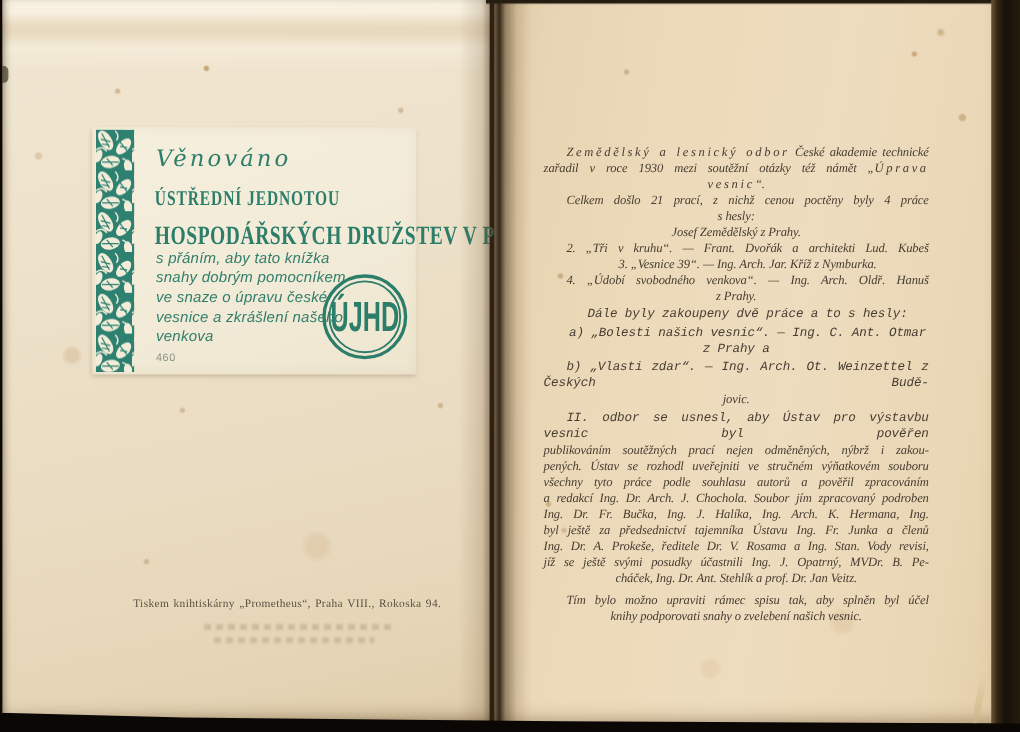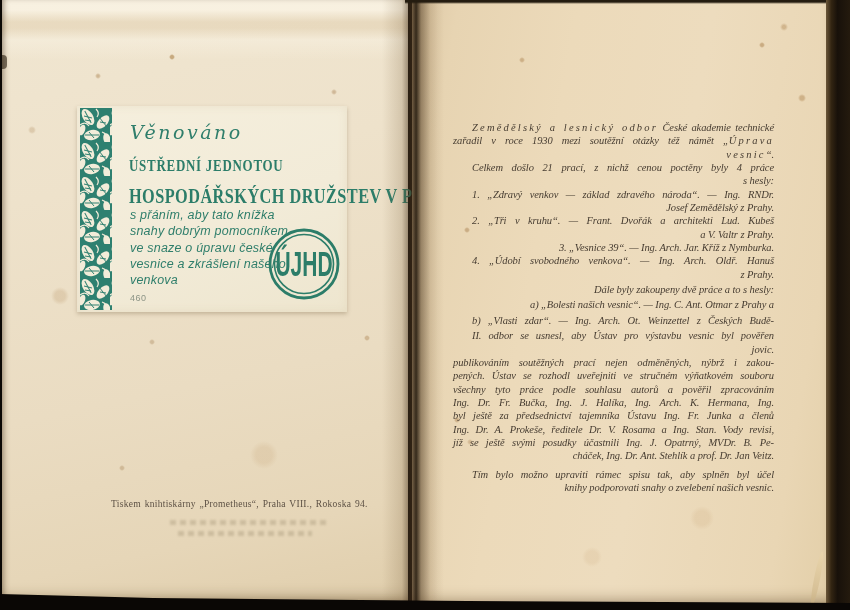--- a/index.html
+++ b/index.html
@@ -69,25 +69,25 @@
       radial-gradient(circle 3px at 372px 25px, rgba(160,115,60,.35) 0 1.6px, transparent 4px),
       radial-gradient(circle 10px at 180px 555px, rgba(190,150,100,.13) 0 6px, transparent 10px),
       linear-gradient(90deg, rgba(140,110,70,.25) 0 6px, transparent 26px),
       linear-gradient(100deg,#ddc8a5 0%,#e7d4b2 9%,#ecdaba 32%,#eddcbe 58%,#e9d6b4 88%,#e3cfa9 100%);
     box-shadow:inset 0 -10px 14px -8px rgba(90,65,35,.5);}
   .top-edge{position:absolute;left:405px;top:0;width:425px;height:4px;
     background:linear-gradient(180deg,#241c10 0 2px, rgba(36,28,16,.5) 3px, transparent 4px);}
 
   .text-block{position:absolute;left:41px;top:119px;width:321px;color:#463c31;
     font:italic 10.5px/13.35px "Liberation Serif",serif;letter-spacing:-.1px;}
-  .tl{text-align:right;}
+  .tl{text-align:center;}
   .tl .sp{letter-spacing:2.2px;}
   .j{text-align:justify;text-align-last:justify;}
   .ind{text-indent:19px;}
-  .g2{margin-top:2px;}
+  .g2{margin-top:2px;font-family:Liberation Mono, monospace;}
   .g5{margin-top:5px;}
 
   
   .right-band{position:absolute;right:0;top:0;width:24px;height:610px;
     background:linear-gradient(90deg,#6b5638 0%,#332512 22%,#18110a 48%,#241a0e 100%);}
   .corner-curl{position:absolute;left:814px;top:551px;width:6px;height:56px;
     background:linear-gradient(180deg, rgba(233,213,172,.9), rgba(200,175,130,.7));
     border-radius:50%;transform:rotate(11deg);}
   .bottom-band{position:absolute;left:0;top:0;width:850px;height:610px;pointer-events:none;
     background:#0a0705;
@@ -159,35 +159,34 @@
     <div class="ghost ghost2"></div>
   </div>
 
   <div class="right-page">
     <div class="text-block">
       <div class="tl ind j"><span class="sp">Zemědělský a lesnický odbor</span><span> České akademie technické</span></div>
       <div class="tl j"><span>zařadil v roce 1930 mezi soutěžní otázky též námět „</span><span class="sp">Úprava</span></div>
       <div class="tl"><span class="sp">vesnic</span><span>“.</span></div>
       <div class="tl ind j">Celkem došlo 21 prací, z nichž cenou poctěny byly 4 práce</div>
       <div class="tl">s hesly:</div>
-      <div class="tl ind j">1. „Zdravý venkov — základ zdravého národa“. — Ing. RNDr.</div>
       <div class="tl">Josef Zemědělský z Prahy.</div>
       <div class="tl ind j">2. „Tři v kruhu“. — Frant. Dvořák a architekti Lud. Kubeš</div>
-      <div class="tl">a V. Valtr z Prahy.</div>
       <div class="tl ind">3. „Vesnice 39“. — Ing. Arch. Jar. Kříž z Nymburka.</div>
       <div class="tl ind j">4. „Údobí svobodného venkova“. — Ing. Arch. Oldř. Hanuš</div>
       <div class="tl">z Prahy.</div>
       <div class="tl ind g2">Dále byly zakoupeny dvě práce a to s hesly:</div>
       <div class="tl ind g2">a) „Bolesti našich vesnic“. — Ing. C. Ant. Otmar z Prahy a</div>
       <div class="tl ind j g2">b) „Vlasti zdar“. — Ing. Arch. Ot. Weinzettel z Českých Budě-</div>
+      <div class="tl">jovic.</div>
       <div class="tl ind j g2">II. odbor se usnesl, aby Ústav pro výstavbu vesnic byl pověřen</div>
-      <div class="tl">jovic.</div>
       <div class="tl j">publikováním soutěžných prací nejen odměněných, nýbrž i zakou-</div>
       <div class="tl j">pených. Ústav se rozhodl uveřejniti ve stručném výňatkovém souboru</div>
       <div class="tl j">všechny tyto práce podle souhlasu autorů a pověřil zpracováním</div>
+      <div class="tl j">a redakcí Ing. Dr. Arch. J. Chochola. Soubor jím zpracovaný podroben</div>
       <div class="tl j">Ing. Dr. Fr. Bučka, Ing. J. Halíka, Ing. Arch. K. Hermana, Ing.</div>
       <div class="tl j">byl ještě za předsednictví tajemníka Ústavu Ing. Fr. Junka a členů</div>
       <div class="tl j">Ing. Dr. A. Prokeše, ředitele Dr. V. Rosama a Ing. Stan. Vody revisi,</div>
       <div class="tl j">jíž se ještě svými posudky účastnili Ing. J. Opatrný, MVDr. B. Pe-</div>
       <div class="tl">cháček, Ing. Dr. Ant. Stehlík a prof. Dr. Jan Veitz.</div>
       <div class="tl ind j g5">Tím bylo možno upraviti rámec spisu tak, aby splněn byl účel</div>
       <div class="tl">knihy podporovati snahy o zvelebení našich vesnic.</div>
     </div>
   </div>
 

